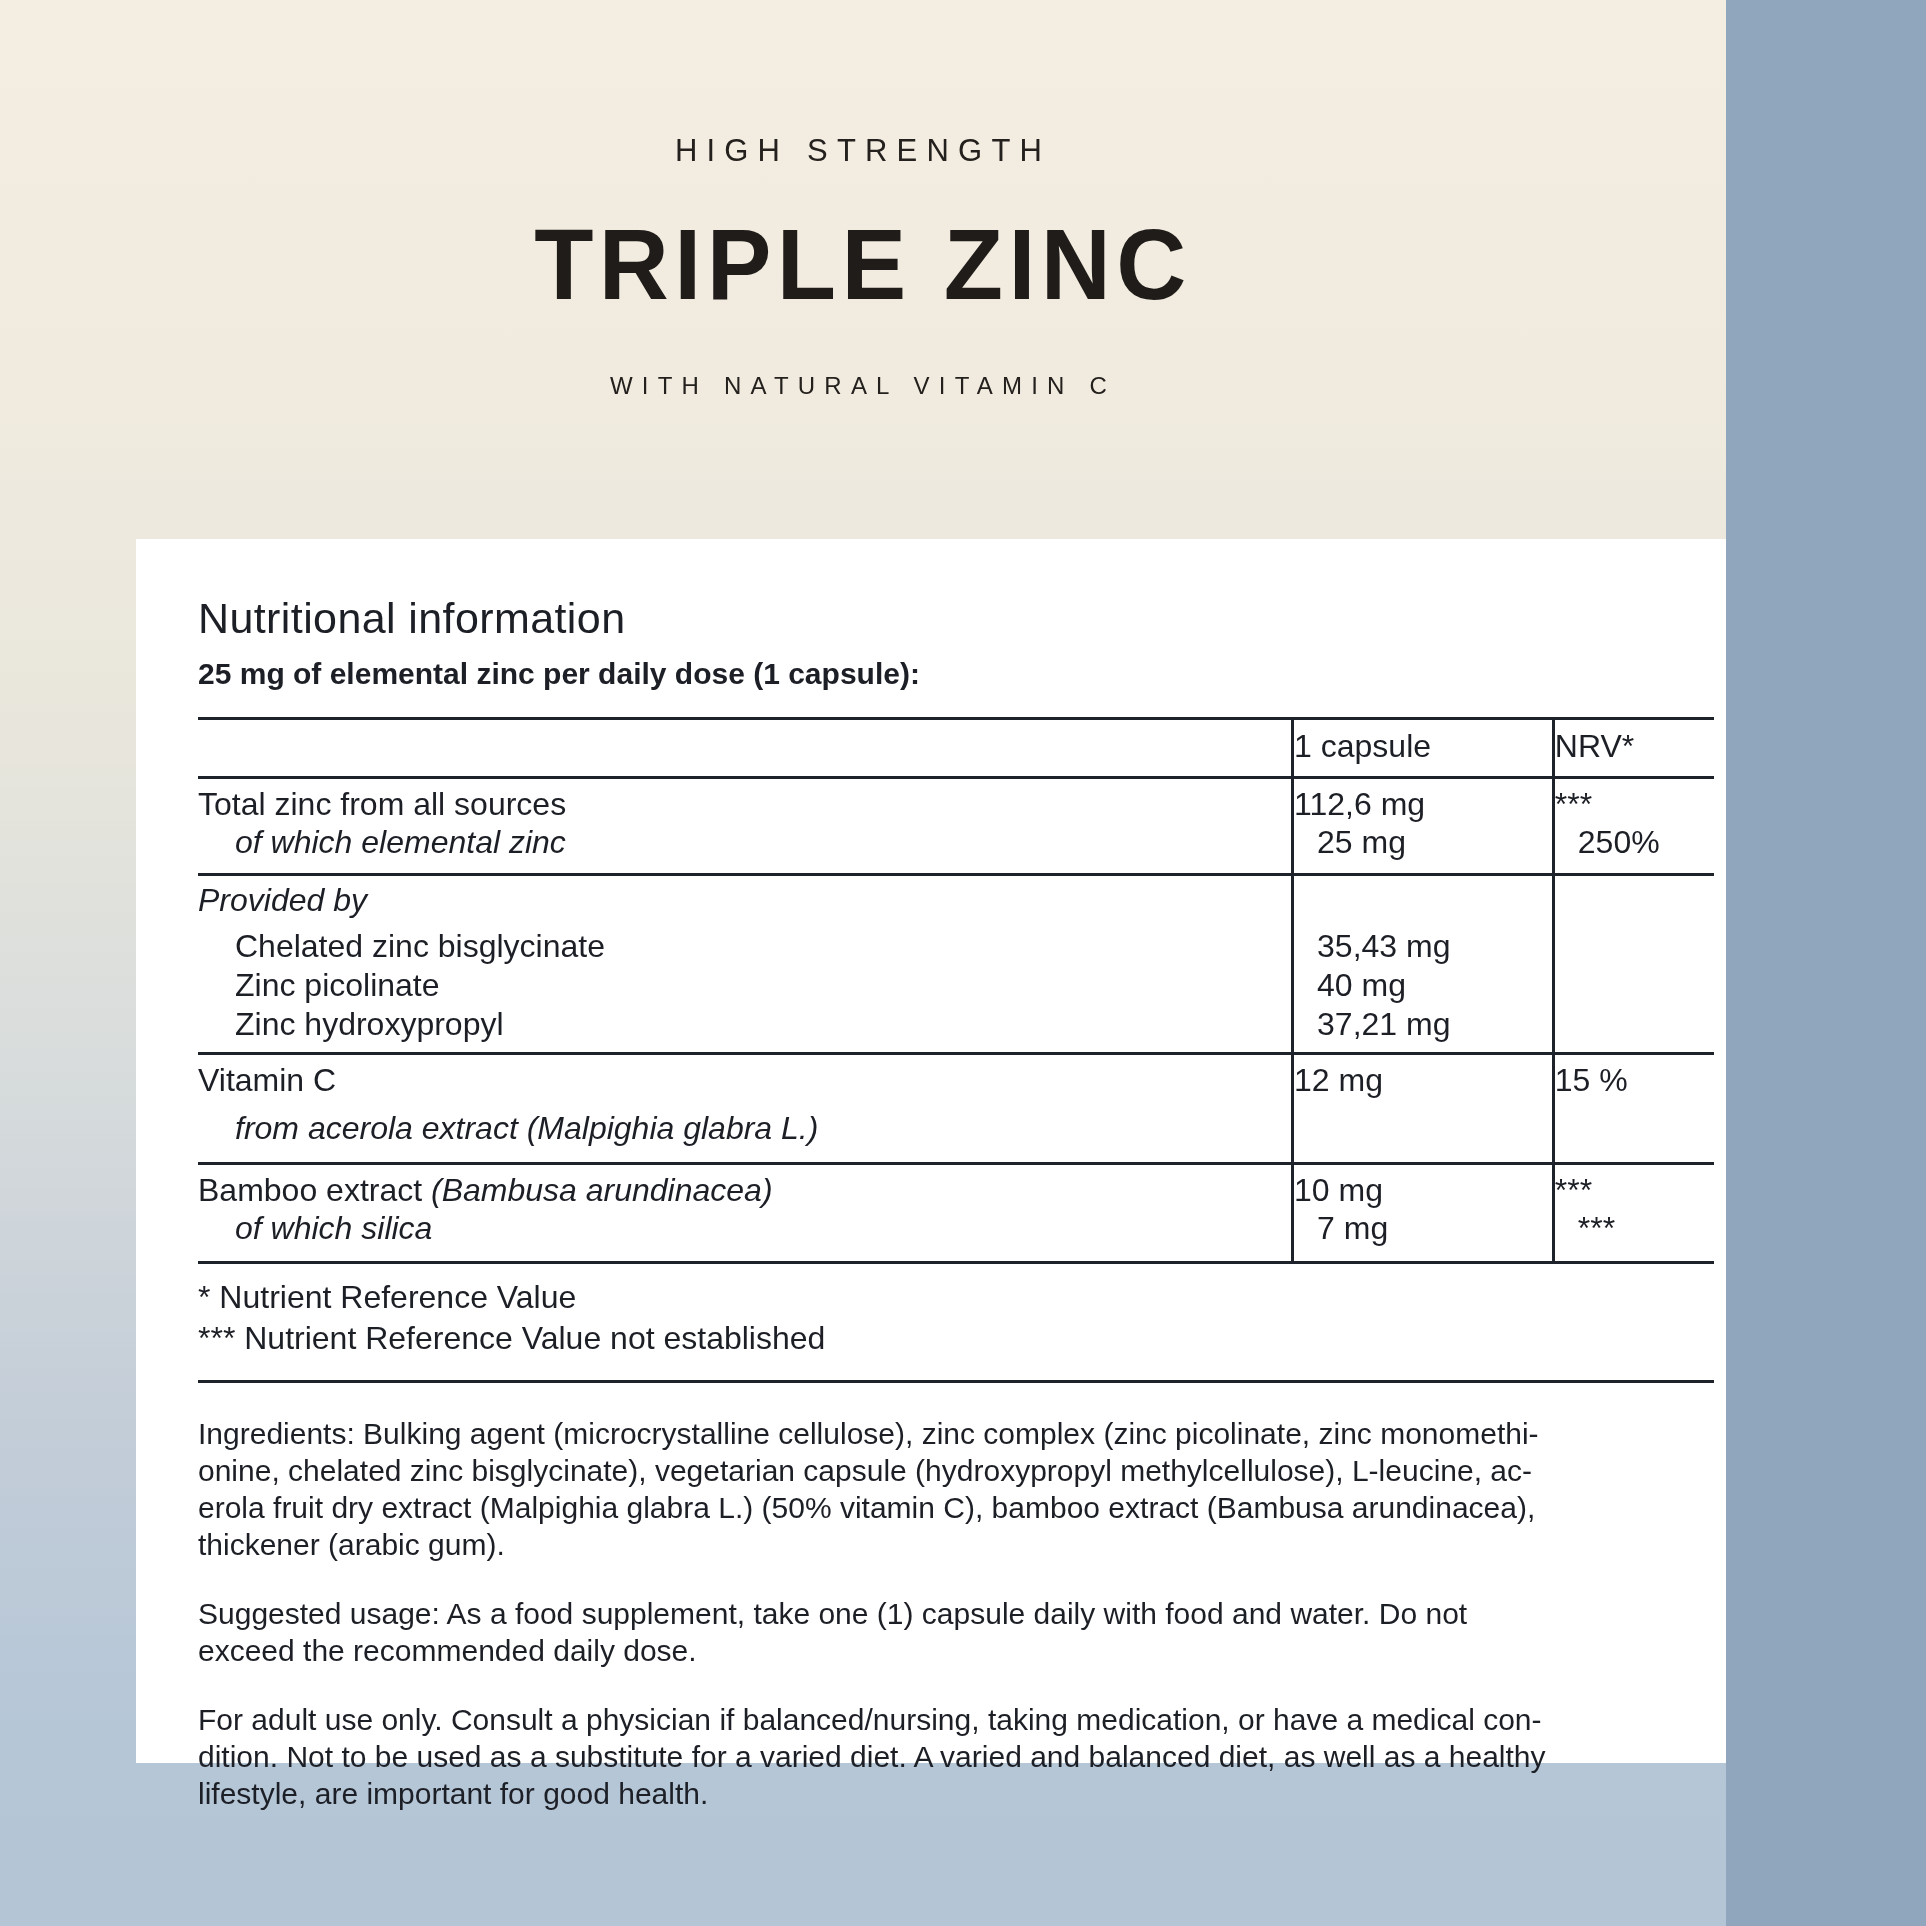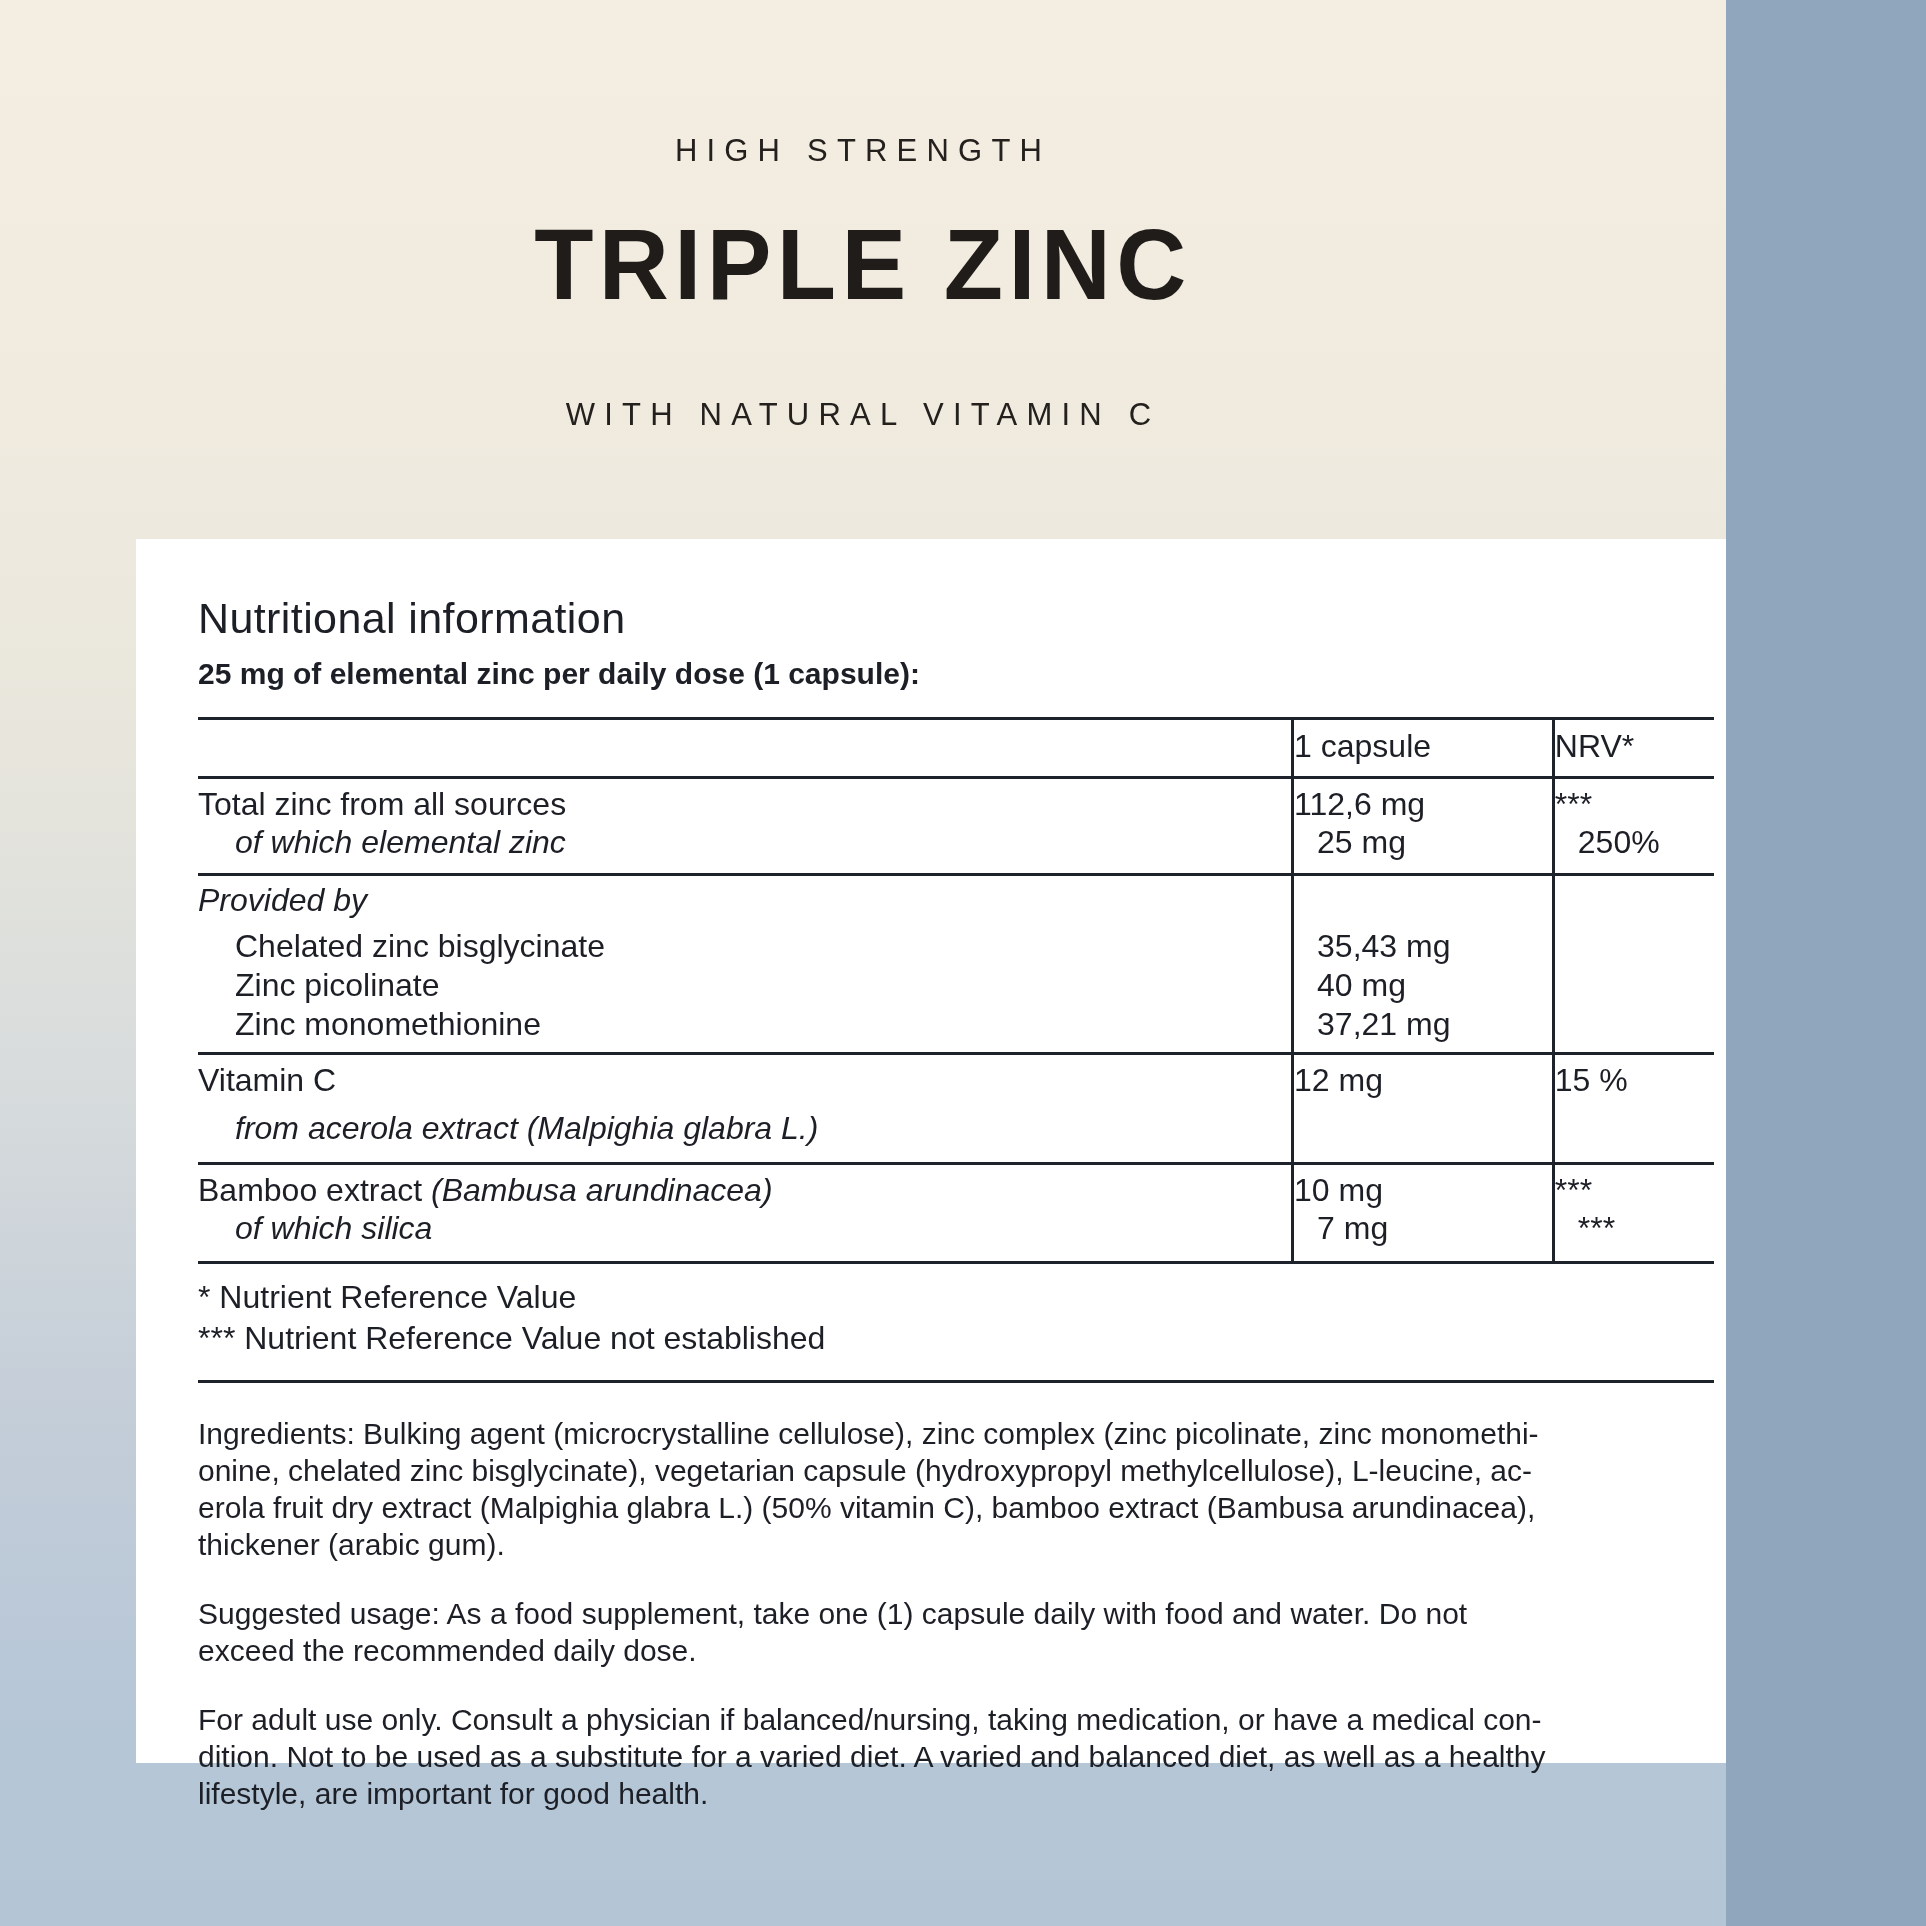--- a/index.html
+++ b/index.html
@@ -33,22 +33,22 @@
   }
   .title {
     margin: 40px 0 0 0;
     font-size: 97px;
     font-weight: 700;
     letter-spacing: 5.4px;
     color: #1f1c19;
     transform: scaleY(1.04);
   }
   .subtitle {
-    margin-top: 76px;
-    font-size: 31px;
+    margin-top: 51px;
+    font-size: 24px;
     font-weight: 500;
     letter-spacing: 9.2px;
     color: #23201d;
   }
 
   
   .card {
     position: absolute;
     left: 136px;
     top: 539px;
@@ -168,21 +168,21 @@
           <td class="c-label indent">Chelated zinc bisglycinate</td>
           <td class="c-val no-ind">35,43 mg</td>
           <td class="c-nrv no-ind"></td>
         </tr>
         <tr class="r5">
           <td class="c-label indent">Zinc picolinate</td>
           <td class="c-val no-ind">40 mg</td>
           <td class="c-nrv no-ind"></td>
         </tr>
         <tr class="r6">
-          <td class="c-label indent">Zinc monomethionine</td>
+          <td class="c-label indent">Zinc hydroxypropyl</td>
           <td class="c-val no-ind">37,21 mg</td>
           <td class="c-nrv no-ind"></td>
         </tr>
 
         <tr class="r7 group-start">
           <td class="c-label">Vitamin C</td>
           <td class="c-val">12 mg</td>
           <td class="c-nrv">15 %</td>
         </tr>
         <tr class="r8">

